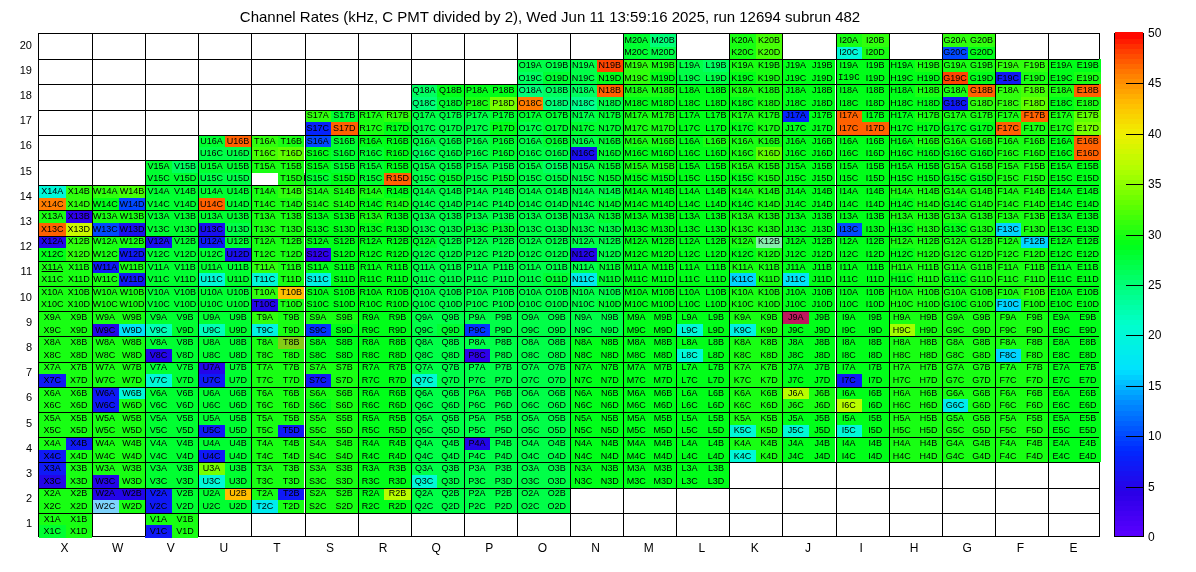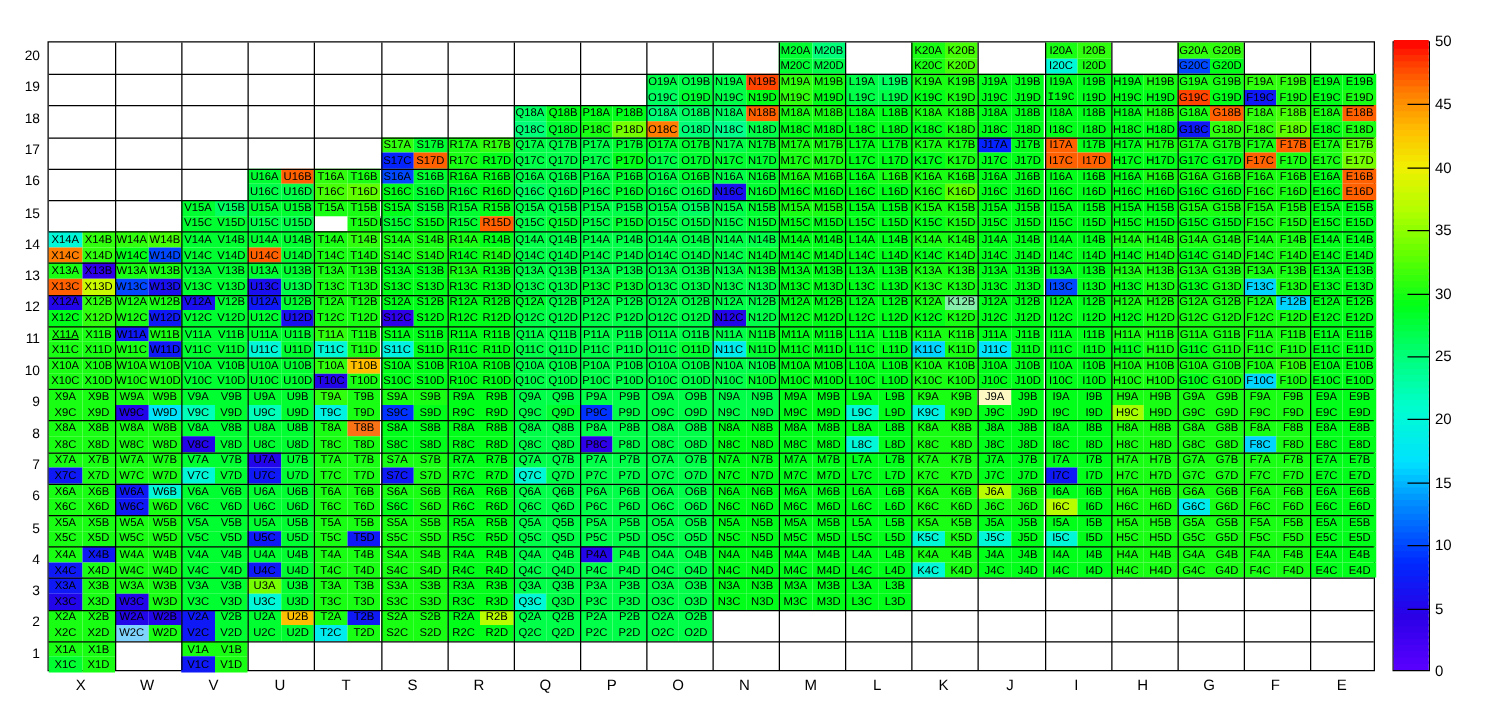--- a/index.html
+++ b/index.html
@@ -59,20 +59,21 @@
     position:absolute; left:1148px; font-size:12px; color:#000;
     transform:translateY(-50%);
   }
   .cbmark{position:absolute; left:1126px; width:18px; height:1px; background:#000;}
 </style>
 </head>
 <body>
 
 <div id="root">
 
+  <div id="title">Channel Rates (kHz, C PMT divided by 2), Wed Jun 11 13:59:16 2025, run 12694 subrun 482</div>
 
   <div id="plot">
     <div id="cells">
         <div class="pad" style="left: 584.1px; top: 0px; width: 53.1px; height: 25.2px;">
           <div class="q qa" style="background: rgb(0, 255, 49);">M20A</div>
           <div class="q qb" style="background: rgb(0, 255, 120);">M20B</div>
           <div class="q qc" style="background: rgb(0, 255, 49);">M20C</div>
           <div class="q qd" style="background: rgb(0, 255, 72);">M20D</div>
         </div>
         <div class="pad" style="left: 690.3px; top: 0px; width: 53.1px; height: 25.2px;">
@@ -1215,21 +1216,21 @@
           <div class="q qc" style="background: rgb(0, 248, 216);">L9C</div>
           <div class="q qd" style="background: rgb(0, 255, 25);">L9D</div>
         </div>
         <div class="pad" style="left: 690.3px; top: 277.2px; width: 53.1px; height: 25.2px;">
           <div class="q qa" style="background: rgb(24, 255, 19);">K9A</div>
           <div class="q qb" style="background: rgb(24, 255, 19);">K9B</div>
           <div class="q qc" style="background: rgb(0, 242, 227);">K9C</div>
           <div class="q qd" style="background: rgb(24, 255, 19);">K9D</div>
         </div>
         <div class="pad" style="left: 743.4px; top: 277.2px; width: 53.1px; height: 25.2px;">
-          <div class="q qa" style="background: #fef9c3;">J9A</div>
+          <div class="q qa" style="background: #be185d;">J9A</div>
           <div class="q qb" style="background: rgb(0, 255, 25);">J9B</div>
           <div class="q qc" style="background: rgb(0, 255, 25);">J9C</div>
           <div class="q qd" style="background: rgb(0, 255, 25);">J9D</div>
         </div>
         <div class="pad" style="left: 796.5px; top: 277.2px; width: 53.1px; height: 25.2px;">
           <div class="q qa" style="background: rgb(0, 255, 25);">I9A</div>
           <div class="q qb" style="background: rgb(0, 255, 25);">I9B</div>
           <div class="q qc" style="background: rgb(0, 255, 25);">I9C</div>
           <div class="q qd" style="background: rgb(0, 255, 25);">I9D</div>
         </div>
@@ -1276,21 +1277,21 @@
           <div class="q qd" style="background: rgb(0, 255, 49);">V8D</div>
         </div>
         <div class="pad" style="left: 159.3px; top: 302.4px; width: 53.1px; height: 25.2px;">
           <div class="q qa" style="background: rgb(0, 255, 49);">U8A</div>
           <div class="q qb" style="background: rgb(0, 255, 49);">U8B</div>
           <div class="q qc" style="background: rgb(0, 255, 49);">U8C</div>
           <div class="q qd" style="background: rgb(0, 255, 49);">U8D</div>
         </div>
         <div class="pad" style="left: 212.4px; top: 302.4px; width: 53.1px; height: 25.2px;">
           <div class="q qa" style="background: rgb(24, 255, 19);">T8A</div>
-          <div class="q qb" style="background: #f97316;">T8B</div>
+          <div class="q qb" style="background: #84cc16;">T8B</div>
           <div class="q qc" style="background: rgb(24, 255, 19);">T8C</div>
           <div class="q qd" style="background: rgb(24, 255, 19);">T8D</div>
         </div>
         <div class="pad" style="left: 265.5px; top: 302.4px; width: 53.1px; height: 25.2px;">
           <div class="q qa" style="background: rgb(0, 255, 25);">S8A</div>
           <div class="q qb" style="background: rgb(0, 255, 25);">S8B</div>
           <div class="q qc" style="background: rgb(0, 255, 25);">S8C</div>
           <div class="q qd" style="background: rgb(0, 255, 25);">S8D</div>
         </div>
         <div class="pad" style="left: 318.6px; top: 302.4px; width: 53.1px; height: 25.2px;">

